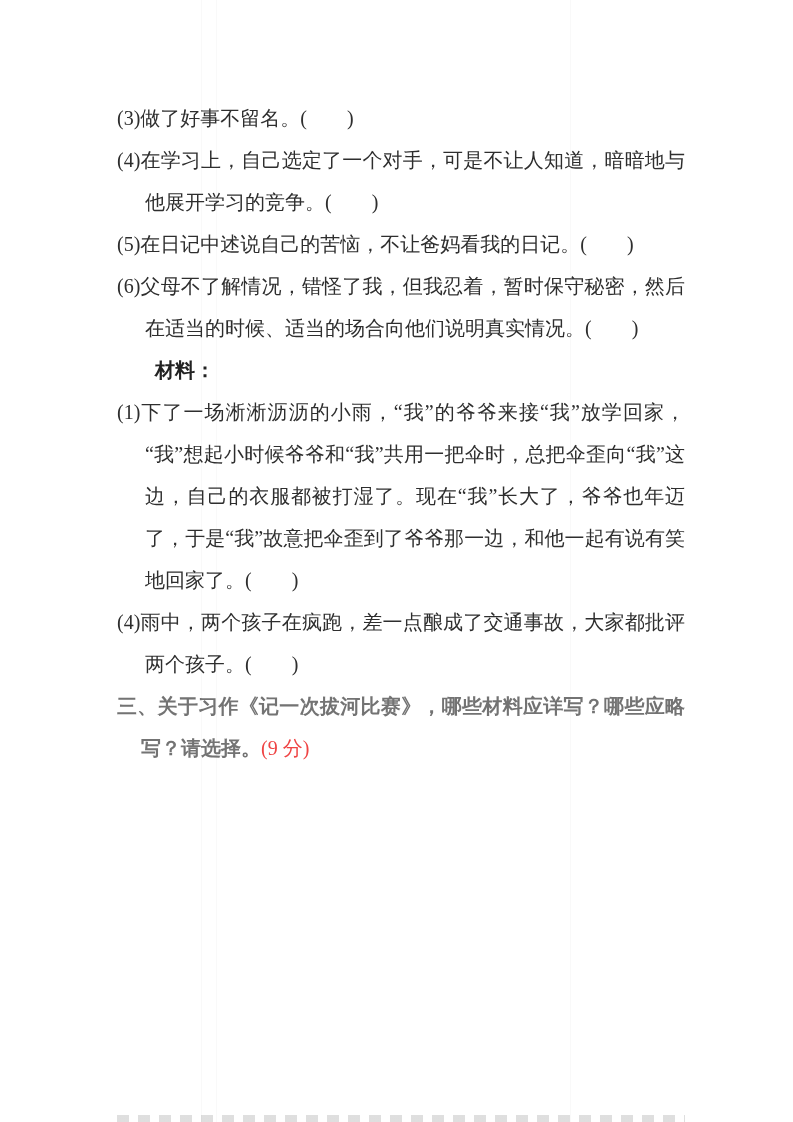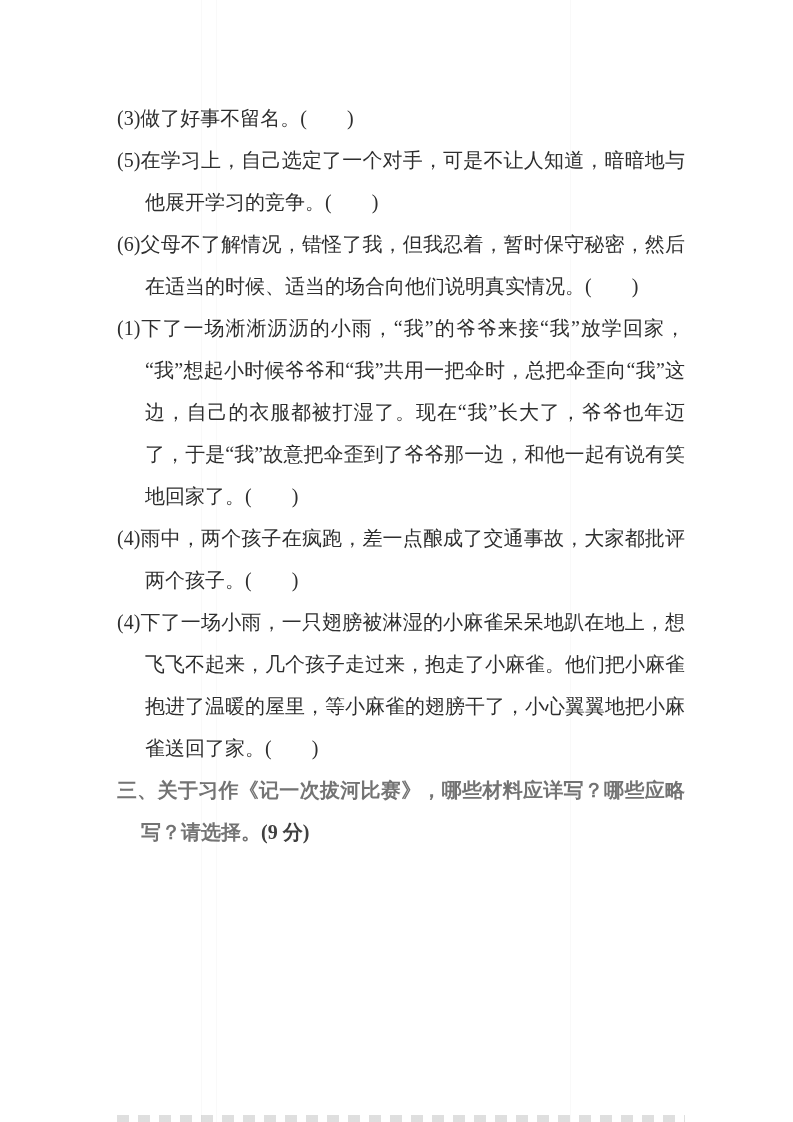--- a/index.html
+++ b/index.html
@@ -58,23 +58,23 @@
     box-sizing: border-box;
     padding-left: 24px;
     text-indent: -24px;
   }
   .section-title {
     font-weight: 700;
     font-family: "Liberation Sans", "DejaVu Sans", sans-serif;
     color: #737373;
   }
   .score {
-    font-weight: 700;
+    font-weight: 400;
     font-family: "Liberation Serif", "DejaVu Serif", serif;
-    color: #404040;
+    color: #ef4444;
   }
   
   .clipped-next-line {
     position: absolute;
     left: 117px;
     top: 1115px;
     width: 568px;
     height: 7px;
     background: repeating-linear-gradient(
       90deg,
@@ -90,33 +90,34 @@
 <div class="page">
 
   <div class="scan-artifact" style="left:201px"></div>
   <div class="scan-artifact" style="left:216px"></div>
   <div class="scan-artifact" style="left:570px"></div>
 
   <main class="content">
 
     <p class="hang">(3)做了好事不留名。(　　)</p>
 
-    <p class="hang">(5)在学习上，自己选定了一个对手，可是不让人知道，暗暗地与他展开学习的竞争。(　　)</p>
+    <p class="hang">(4)在学习上，自己选定了一个对手，可是不让人知道，暗暗地与他展开学习的竞争。(　　)</p>
 
+    <p class="hang">(5)在日记中述说自己的苦恼，不让爸妈看我的日记。(　　)</p>
 
     <p class="hang">(6)父母不了解情况，错怪了我，但我忍着，暂时保守秘密，然后在适当的时候、适当的场合向他们说明真实情况。(　　)</p>
 
 
+    <p class="materials-label">材料：</p>
 
 
     <p class="hang">(1)下了一场淅淅沥沥的小雨，“我”的爷爷来接“我”放学回家，“我”想起小时候爷爷和“我”共用一把伞时，总把伞歪向“我”这边，自己的衣服都被打湿了。现在“我”长大了，爷爷也年迈了，于是“我”故意把伞歪到了爷爷那一边，和他一起有说有笑地回家了。(　　)</p>
 
     <p class="hang">(4)雨中，两个孩子在疯跑，差一点酿成了交通事故，大家都批评两个孩子。(　　)</p>
 
-    <p class="hang">(4)下了一场小雨，一只翅膀被淋湿的小麻雀呆呆地趴在地上，想飞飞不起来，几个孩子走过来，抱走了小麻雀。他们把小麻雀抱进了温暖的屋里，等小麻雀的翅膀干了，小心翼翼地把小麻雀送回了家。(　　)</p>
 
     <p class="section-hang"><span class="section-title">三、关于习作《记一次拔河比赛》，哪些材料应详写？哪些应略写？请选择。</span><span class="score">(9 分)</span></p>
 
   </main>
 
   <div class="clipped-next-line"></div>
 
 </div>
 
 </body></html>

